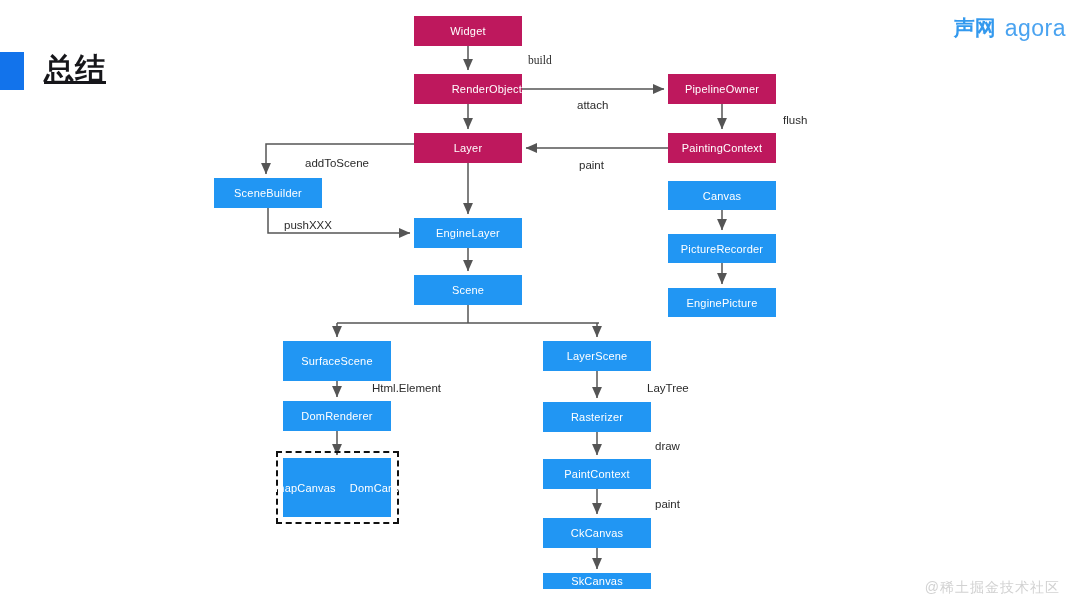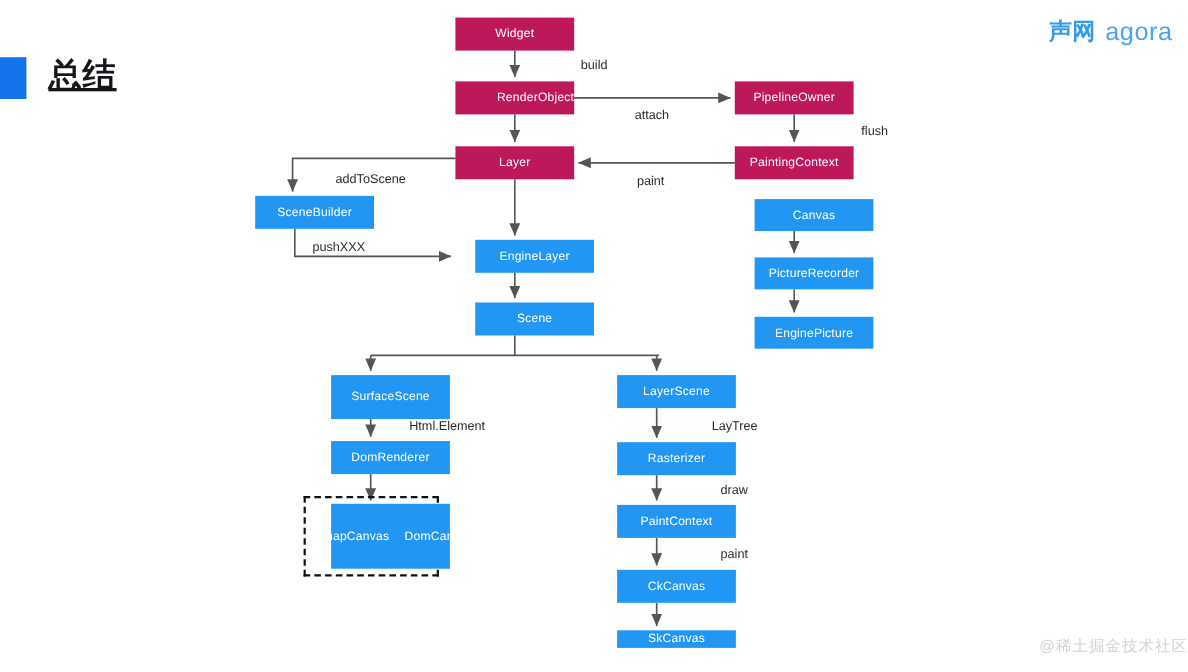--- a/index.html
+++ b/index.html
@@ -56,21 +56,21 @@
   .brand-en {
     font-size: 23px;
     color: #4AA3F0;
     letter-spacing: 0.5px;
     font-weight: 500;
   }
 
   
   .watermark {
     position: absolute;
-    right: 0;
+    right: 20px;
     bottom: 14px;
     font-size: 14px;
     color: #d2d2d2;
     letter-spacing: 1px;
     white-space: nowrap;
   }
 
   
   #wires {
     position: absolute;
@@ -87,21 +87,21 @@
     align-items: center;
     justify-content: center;
     color: #ffffff;
     font-size: 11px;
     letter-spacing: 0.2px;
     text-align: center;
     white-space: nowrap;
     user-select: none;
   }
   .node.green { background: #be185d; }
-  .node.blue  { background: #2196F3; margin-left: 18px; }
+  .node.blue  { background: #2196F3; }
 
   .node.stacked {
     flex-direction: row;
     gap: 14px;
   }
 
   
   .dashbox {
     position: absolute;
     border: 2px dashed #111111;
@@ -235,21 +235,21 @@
       <div class="node blue" style="left: 543px; top: 573px; width: 108px; height: 16px;">
         <span>SkCanvas</span>
       </div>
       <div class="node blue stacked" style="left: 283px; top: 458px; width: 108px; height: 59px;">
         <span>BitmapCanvas</span>
         <span>DomCanvas</span>
       </div>
     </div>
 
   <div id="label-layer">
-      <div class="edge-label" style="left: 528px; top: 54px;">build</div>
+      <div class="edge-label" style="left: 528px; top: 54px; font-family: Liberation Serif, serif;">build</div>
       <div class="edge-label" style="left: 577px; top: 99px;">attach</div>
       <div class="edge-label" style="left: 783px; top: 114px;">flush</div>
       <div class="edge-label" style="left: 579px; top: 159px;">paint</div>
       <div class="edge-label" style="left: 305px; top: 157px;">addToScene</div>
       <div class="edge-label" style="left: 284px; top: 219px;">pushXXX</div>
       <div class="edge-label" style="left: 372px; top: 382px;">Html.Element</div>
       <div class="edge-label" style="left: 647px; top: 382px;">LayTree</div>
       <div class="edge-label" style="left: 655px; top: 440px;">draw</div>
       <div class="edge-label" style="left: 655px; top: 498px;">paint</div>
     </div>

